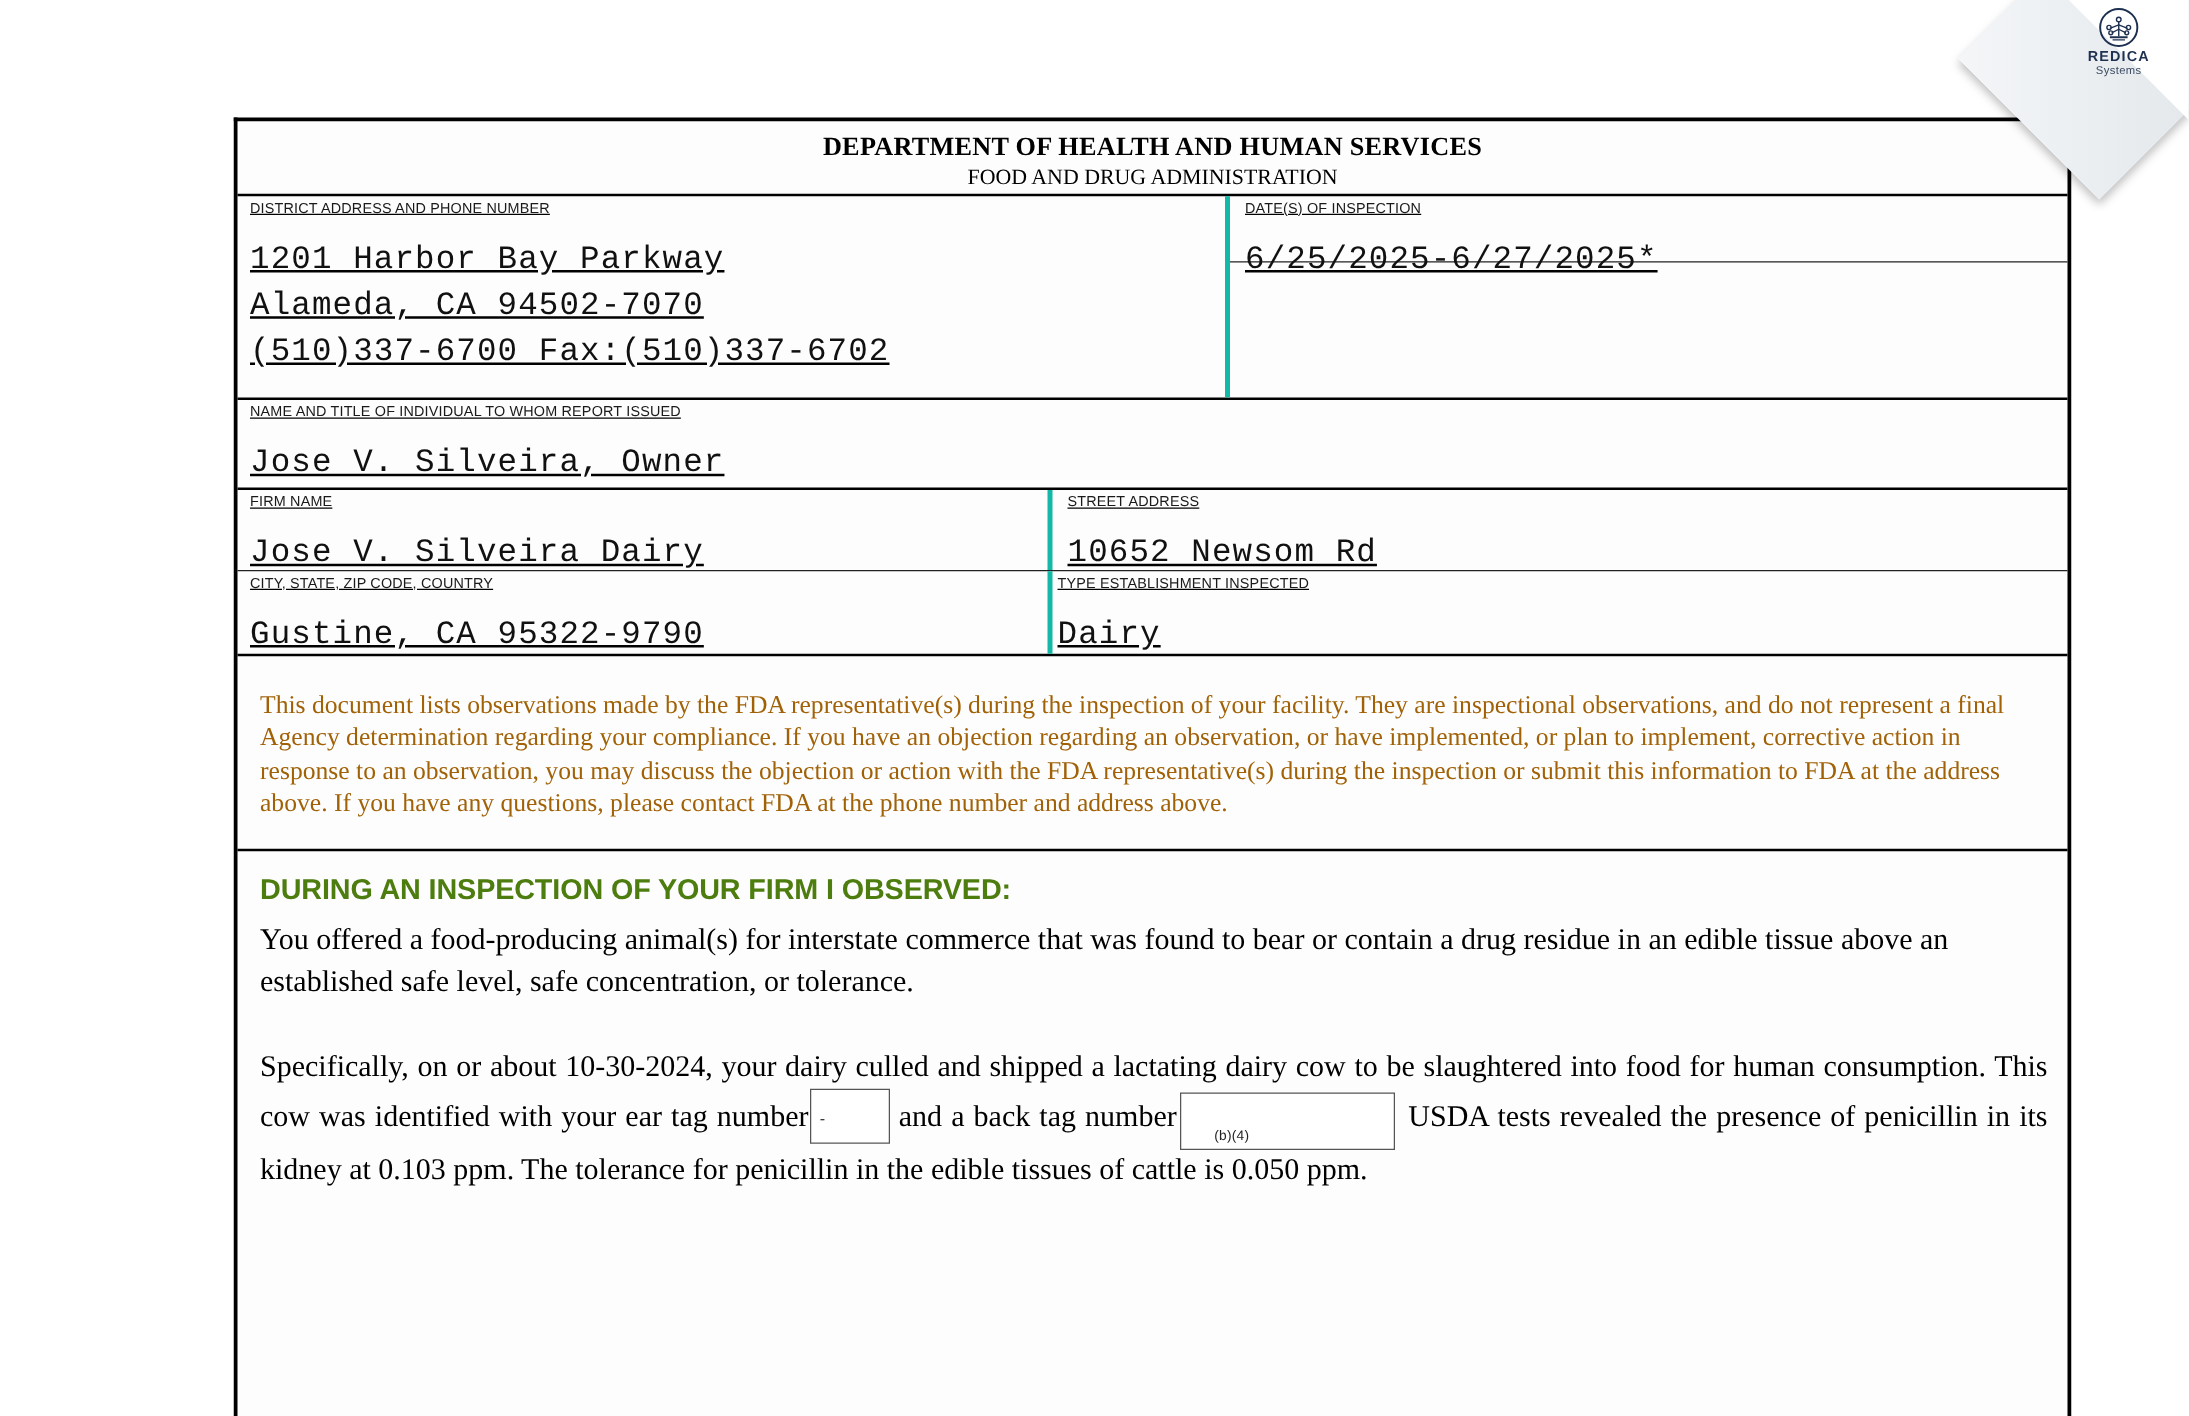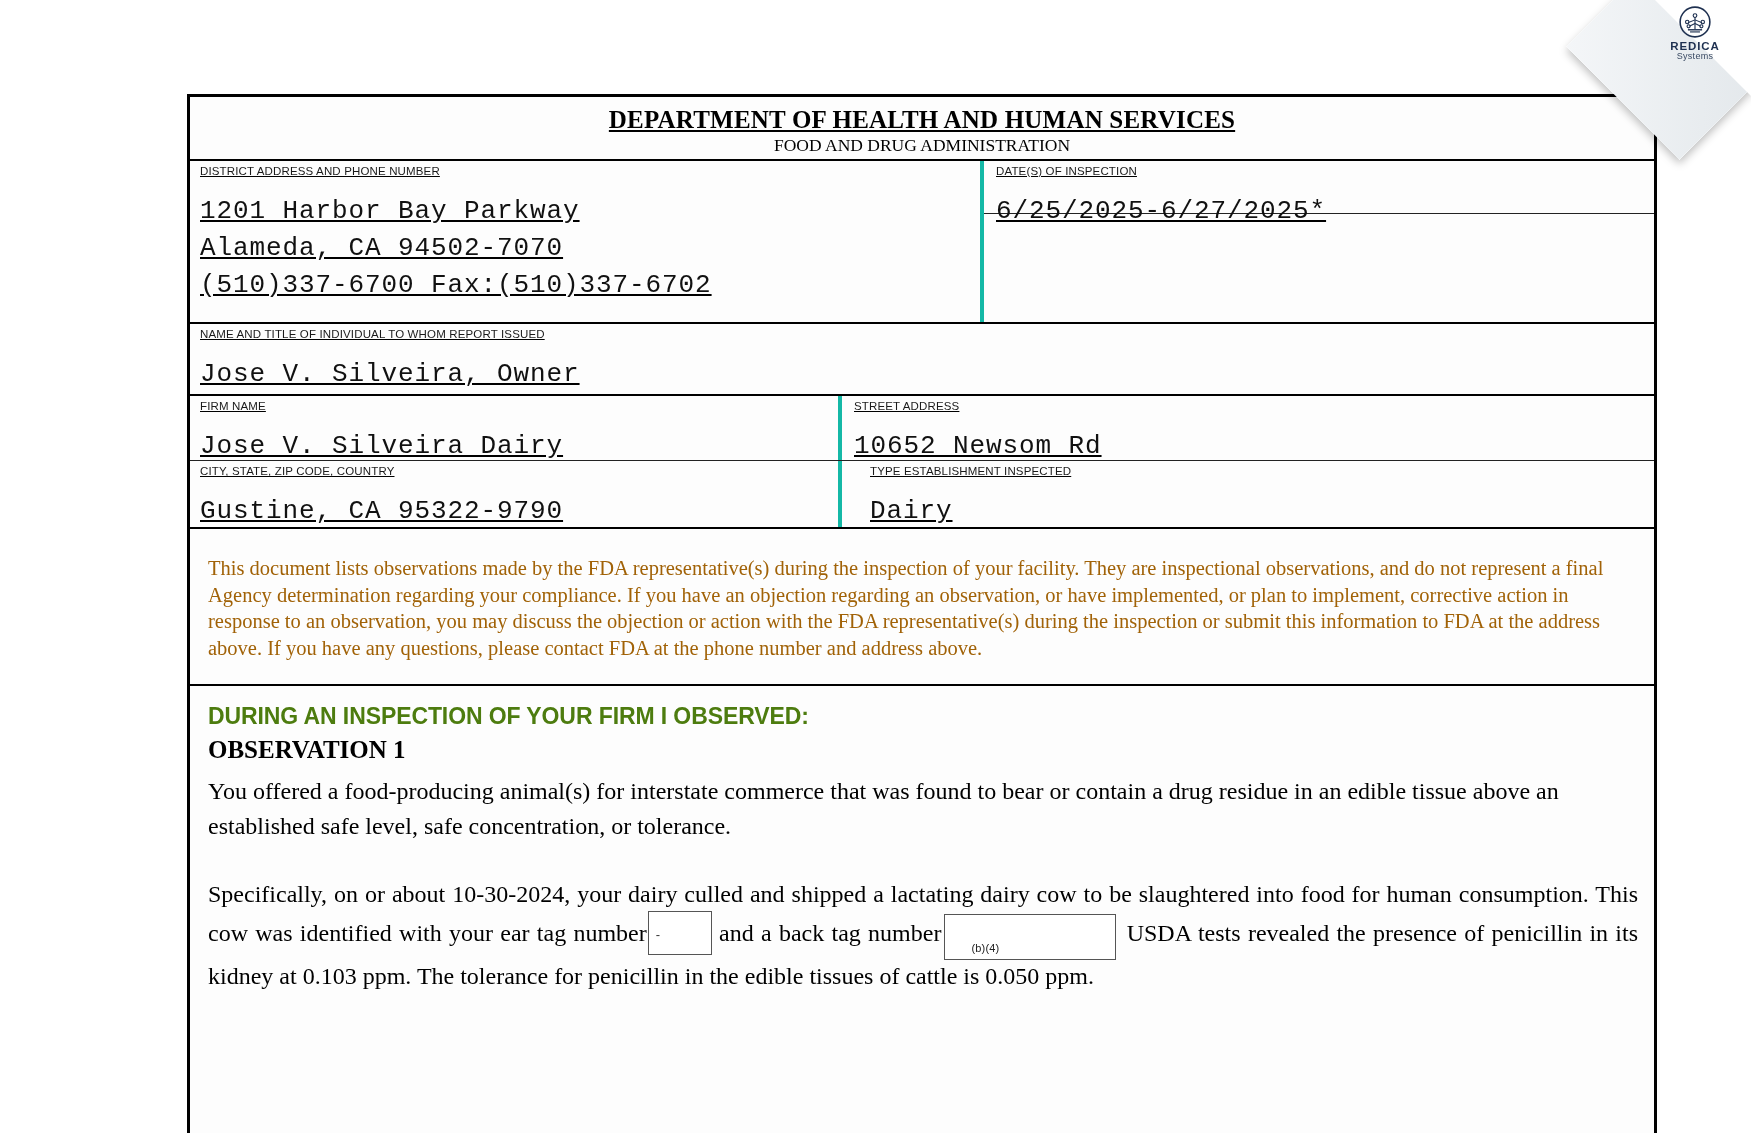--- a/index.html
+++ b/index.html
@@ -89,25 +89,24 @@
   }
 
   .hdr {
     text-align: center;
     padding-top: 9px;
     padding-bottom: 3px;
   }
   .hdr .t1 {
     font-family: "Liberation Serif", serif;
     font-weight: bold;
-    font-size: 25px;
+    font-size: 21px;
     letter-spacing: 0.2px;
     color: #000;
     line-height: 1.12;
-    text-decoration: underline;
   }
   .hdr .t2 {
     font-family: "Liberation Serif", serif;
     font-size: 17.5px;
     color: #000;
     line-height: 1.2;
     margin-top: 1px;
   }
 
   .rule {
@@ -298,31 +297,30 @@
       <div class="fval">10652 Newsom Rd</div>
     </div>
   </div>
 
   <div class="rule-thin"></div>
   <div class="row" style="height:66px;">
     <div class="cell" style="width:648px;">
       <div class="flab">CITY, STATE, ZIP CODE, COUNTRY</div>
       <div class="fval">Gustine, CA 95322-9790</div>
     </div>
-    <div class="cell vdiv" style="width:720px; padding-left:28px;">
+    <div class="cell vdiv" style="width:720px; padding-left:4px;">
       <div class="flab">TYPE ESTABLISHMENT INSPECTED</div>
       <div class="fval">Dairy</div>
     </div>
   </div>
 
   <div class="rule"></div>
   <div id="disclaimer">This document lists observations made by the FDA representative(s) during the inspection of your facility. They are inspectional observations, and do not represent a final Agency determination regarding your compliance. If you have an objection regarding an observation, or have implemented, or plan to implement, corrective action in response to an observation, you may discuss the objection or action with the FDA representative(s) during the inspection or submit this information to FDA at the address above. If you have any questions, please contact FDA at the phone number and address above.</div>
 
   <div class="rule"></div>
   <div id="obs-area">
     <div id="obs-intro">DURING AN INSPECTION OF YOUR FIRM I OBSERVED:</div>
-    <div id="obs-title">OBSERVATION 1</div>
     <div class="obs-body">You offered a food-producing animal(s) for interstate commerce that was found to bear or contain a drug residue in an edible tissue above an established safe level, safe concentration, or tolerance.</div>
     <div class="obs-gap"></div>
     <div class="obs-body obs-just"><span>Specifically, on or about 10-30-2024, your dairy culled and shipped a lactating dairy cow to be slaughtered into food for human consumption.  This cow was identified with your ear tag number</span><span class="redact-box small"><span class="redact-dash">-</span></span> <span>and a back tag number</span><span class="redact-box big"><span class="redact-label">(b)(4)</span></span> <span>USDA tests revealed the presence of penicillin in its kidney at 0.103 ppm.  The tolerance for penicillin in the edible tissues of cattle is 0.050 ppm.</span></div>
   </div>
 
 </div>
 
 </body></html>

